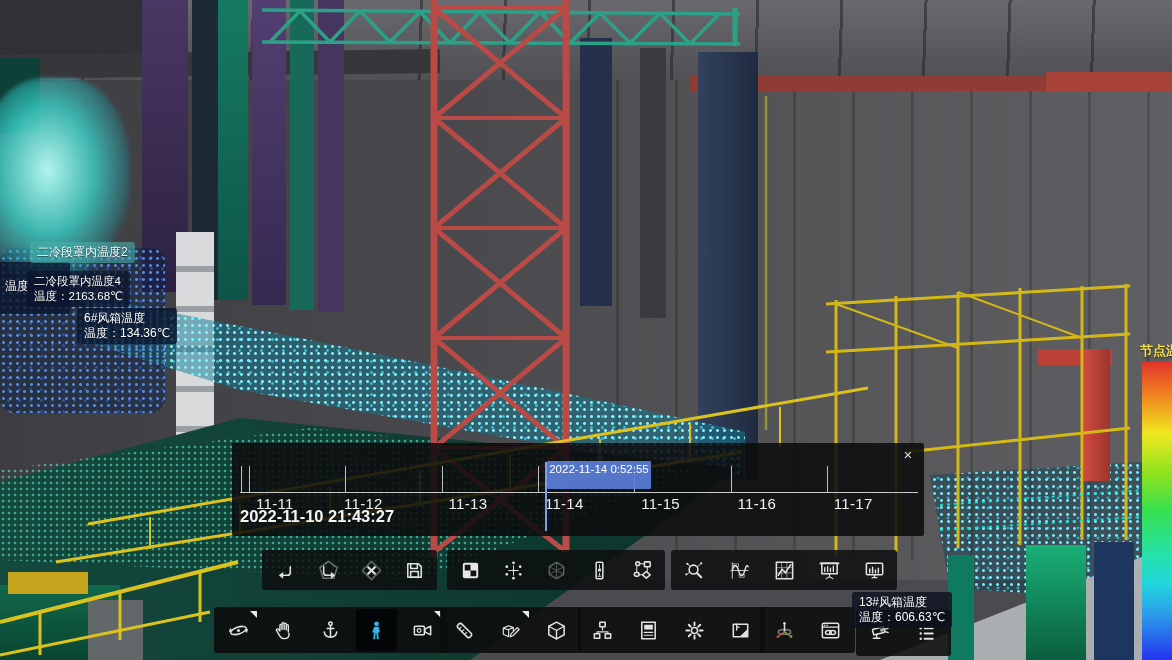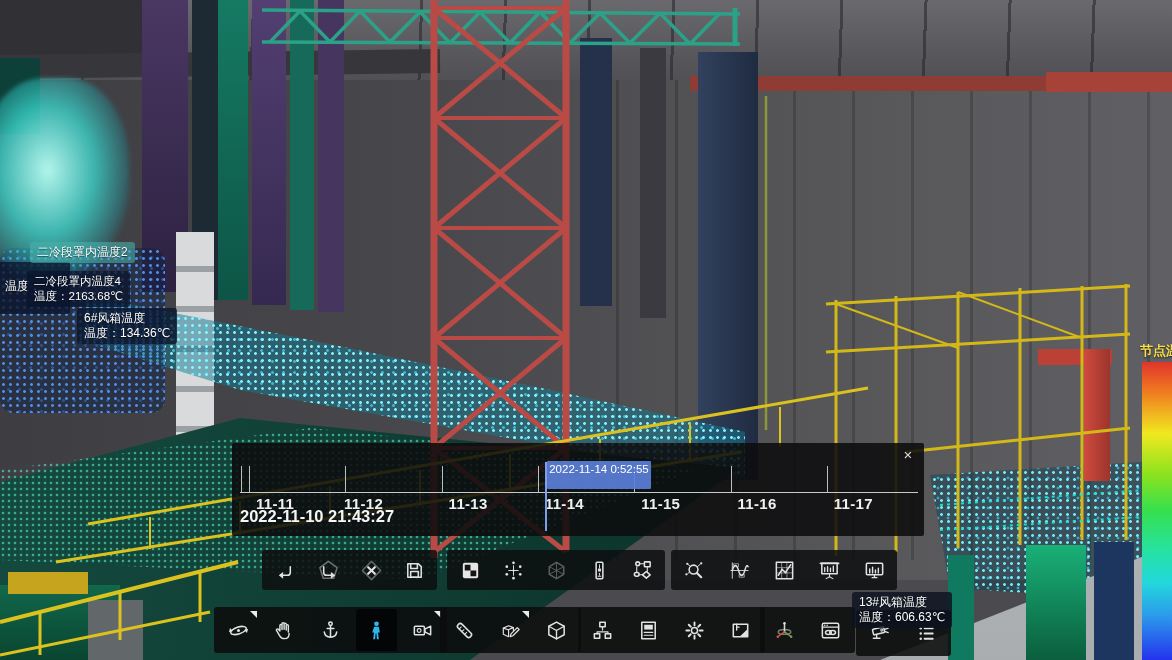--- a/index.html
+++ b/index.html
@@ -66,21 +66,21 @@
   [data-name="sensor-tooltip-partial"]{left:-2px;top:262px;width:58px;height:32px;padding-top:17px;z-index:20}
   [data-name="sensor-tooltip-cooling4"]{left:27px;top:271px;z-index:21;font-size:11.5px}
   [data-name="sensor-tooltip-windbox3"]{left:77px;top:308px}
   [data-name="sensor-tooltip-windbox13"]{left:852px;top:592px;z-index:40;background:rgba(12,18,32,.82)}
   
   #timeline{position:absolute;left:232px;top:443px;width:692px;height:93px;background:rgba(12,13,14,.88);
             border-radius:2px;z-index:30;color:#eee}
   #tl-close{position:absolute;right:8px;top:3px;font-size:15px;color:#ddd;cursor:pointer;width:16px;text-align:center}
   #tl-baseline{position:absolute;left:8px;top:49px;width:678px;height:1px;background:#c9c9c9}
   .tl-tick{position:absolute;top:23px;width:1px;height:26px;background:#bdbdbd}
-  .tl-label{position:absolute;top:52px;font-size:15px;font-weight:bold;color:#f0f0f0;letter-spacing:.3px}
+  .tl-label{position:absolute;top:52px;font-size:15px;font-weight:normal;color:#f0f0f0;letter-spacing:.3px}
   #tl-playhead{position:absolute;left:313px;top:19px;width:2px;height:69px;background:#7e9ff0;cursor:ew-resize;z-index:2}
   #tl-tooltip{position:absolute;left:315px;top:18px;width:104px;height:28px;background:rgba(91,127,216,.92);
               color:#fff;font-size:11.5px;line-height:17px;text-align:center;border-radius:1px;z-index:3}
   #tl-start{position:absolute;left:8px;top:64px;font-size:16.5px;font-weight:bold;color:#f5f5f5}
   
   #tb-top,#tb-bottom{position:absolute;left:0;width:1172px;z-index:32}
   #tb-top{top:550px;height:40px}
   #tb-bottom{top:607px;height:46px}
   .tgroup{position:absolute;display:flex;gap:5px;padding:2px 4px;border-radius:3px;background:rgba(13,14,15,.85)}
   #tb-bottom .tgroup{background:rgba(11,12,13,.88)}

